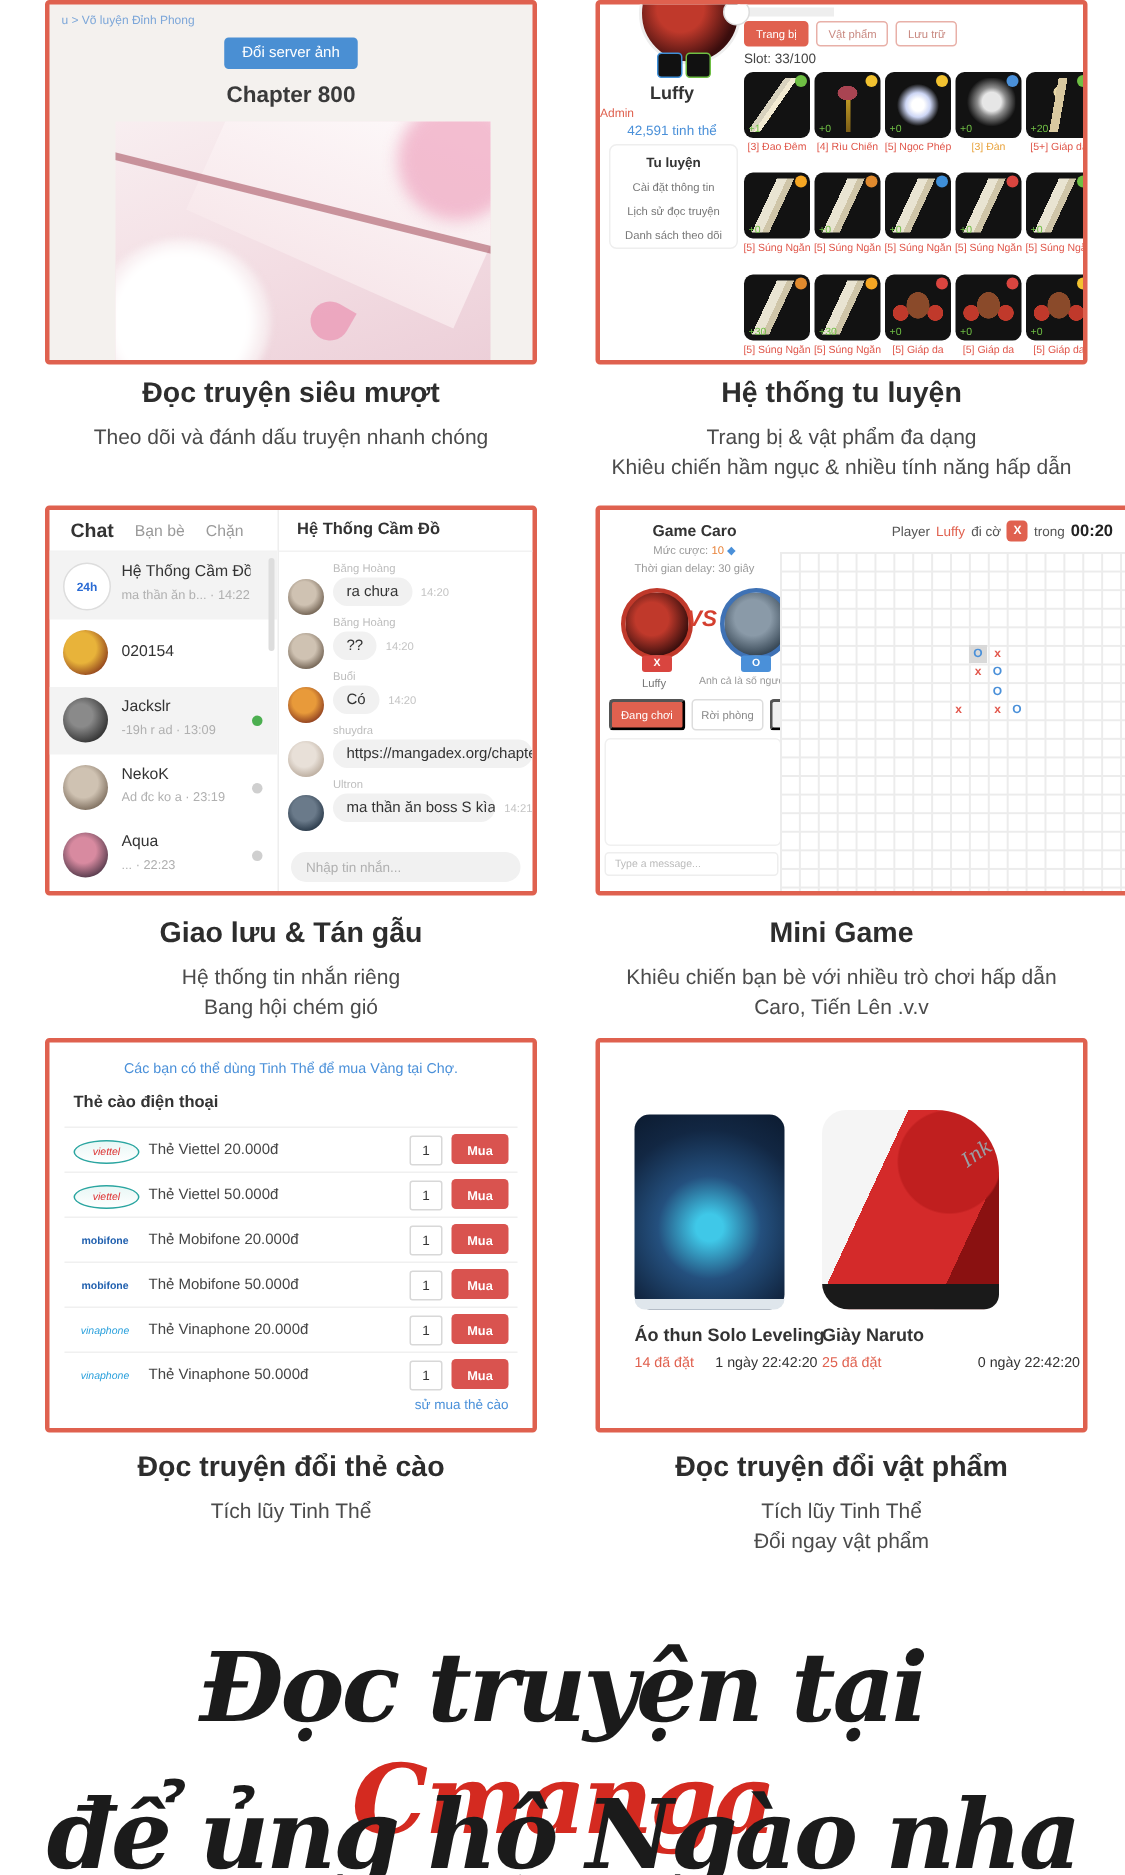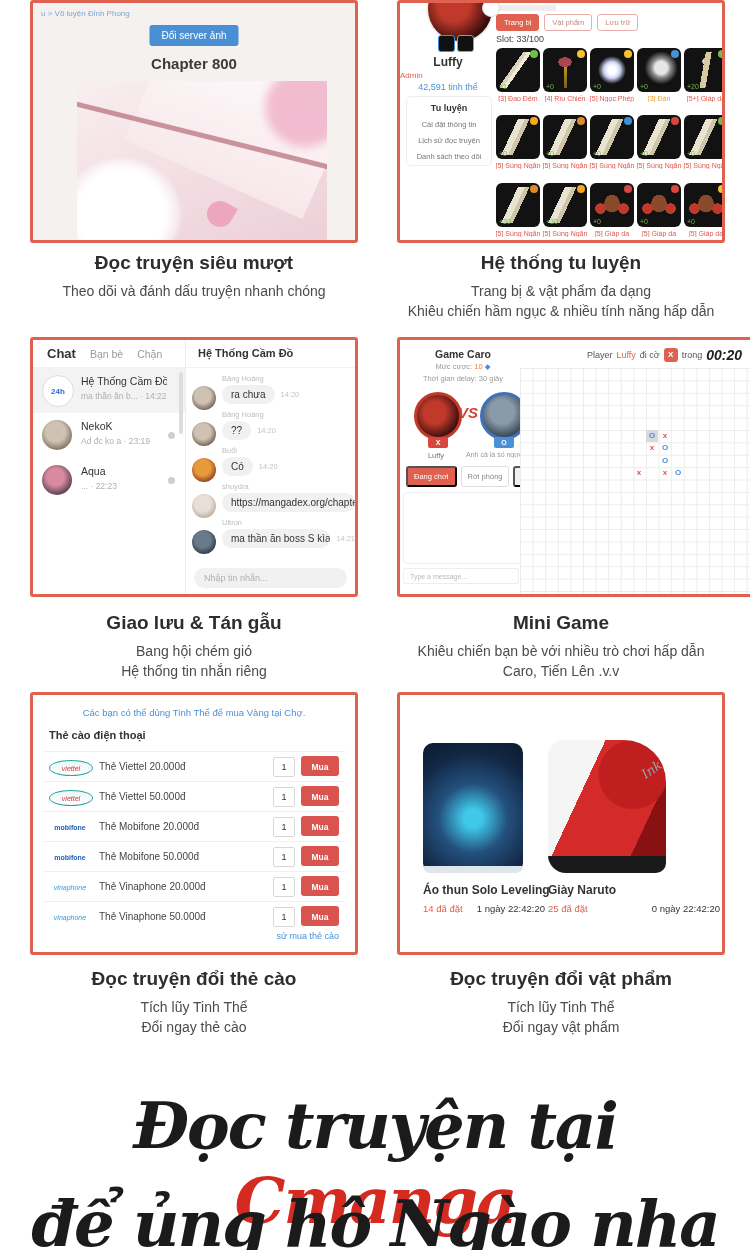--- a/index.html
+++ b/index.html
@@ -118,21 +118,21 @@
   .gbtn.primary{background:#e0614f;color:#fff;}
   .gbtn.outline{border:1px solid #ddd;color:#888;background:#fff;}
   .gbtn.disabled{background:#f0f0f0;color:#c0c0c0;overflow:hidden;max-width:26px;}
   .gchat{position:absolute;left:3px;top:152px;width:116px;height:70px;background:#fff;border:1px solid #f0f0f0;border-radius:4px;}
   .gmsg-input{position:absolute;left:3px;top:228px;width:116px;height:16px;border:1px solid #eee;border-radius:3px;
       font-size:7px;color:#bbb;line-height:16px;padding-left:6px;box-sizing:border-box;background:#fff;}
   .gstatus{position:absolute;right:8px;top:7px;font-size:9px;color:#555;display:flex;align-items:center;gap:4px;}
   .gstatus .pn{color:#e0614f;}
   .gstatus .mk{display:inline-block;width:14px;height:14px;background:#e0614f;color:#fff;border-radius:3px;
       font-size:8px;font-weight:bold;text-align:center;line-height:14px;}
-  .gstatus .tm{font-size:14px;font-weight:bold;color:#222;font-style:italic;}
+  .gstatus .tm{font-size:11px;font-weight:bold;color:#222;}
   .board{position:absolute;left:120px;top:28px;right:0;bottom:0;background:#fff;
      background-image:linear-gradient(#ececec 1px,transparent 1px),linear-gradient(90deg,#ececec 1px,transparent 1px);
      background-size:12.6px 12.4px;}
   .mark{position:absolute;width:12px;height:12px;font-size:8px;font-weight:bold;text-align:center;line-height:12px;}
   .mark[data-mark="O"]{color:#4a90d9;} .mark[data-mark="x"]{color:#e2574c;}
   .mark[data-hl="true"]{background:#d9d9d9;}
 
   
   .p-cards{left:30px;top:692px;width:328px;height:263px;}
   .cnote{position:absolute;left:0;right:0;top:12px;text-align:center;font-size:9.5px;color:#4a90d9;}
@@ -320,20 +320,30 @@
       <span class="on">Chat</span>
       <span>Bạn bè</span>
       <span>Chặn</span>
     </div>
     <div class="conv" data-hl="true">
       <span class="cav v1">24h</span>
       <span class="cname">Hệ Thống Cầm Đồ</span>
       <span class="cprev">ma thần ăn b... · 14:22</span>
     </div>
     <div class="conv">
+      <span class="cav v2"></span>
+      <span class="cname" style="top:15px">020154</span>
+    </div>
+    <div class="conv" data-hl="true">
+      <span class="cav v3"></span>
+      <span class="cname">Jackslr</span>
+      <span class="cprev">-19h r ad · 13:09</span>
+      <span class="cdot" data-status="online"></span>
+    </div>
+    <div class="conv">
       <span class="cav v4"></span>
       <span class="cname">NekoK</span>
       <span class="cprev">Ad đc ko a · 23:19</span>
       <span class="cdot" data-status="offline"></span>
     </div>
     <div class="conv">
       <span class="cav v5"></span>
       <span class="cname">Aqua</span>
       <span class="cprev">... · 22:23</span>
       <span class="cdot" data-status="offline"></span>
@@ -431,22 +441,22 @@
     <span class="mark" style="left:139px;top:74px" data-mark="O">O</span>
     <span class="mark" style="left:139px;top:87px" data-mark="O">O</span>
     <span class="mark" style="left:113px;top:99px" data-mark="x">x</span>
     <span class="mark" style="left:139px;top:99px" data-mark="x">x</span>
     <span class="mark" style="left:152px;top:99px" data-mark="O">O</span>
   </div>
 </section>
 
 <div class="caption" style="left:30px;top:612px;width:328px">
   <h3>Giao lưu &amp; Tán gẫu</h3>
+  <p>Hệ thống tin nhắn riêng</p>
   <p>Bang hội chém gió</p>
-  <p>Hệ thống tin nhắn riêng</p>
 </div>
 <div class="caption" style="left:397px;top:612px;width:328px">
   <h3>Mini Game</h3>
   <p>Khiêu chiến bạn bè với nhiều trò chơi hấp dẫn</p>
   <p>Caro, Tiến Lên .v.v</p>
 </div>
 
 <section class="panel p-cards">
   <div class="cnote">Các bạn có thể dùng Tinh Thể để mua Vàng tại Chợ.</div>
   <div class="csec">Thẻ cào điện thoại</div>
@@ -505,21 +515,20 @@
   </div>
   <div class="pmeta m2">
     <span class="ord">25 đã đặt</span>
     <span class="cd">0 ngày 22:42:20</span>
   </div>
 </section>
 
 <div class="caption" style="left:30px;top:968px;width:328px">
   <h3>Đọc truyện đổi thẻ cào</h3>
   <p>Tích lũy Tinh Thể</p>
-  <p>Đổi ngay thẻ cào</p>
 </div>
 <div class="caption" style="left:397px;top:968px;width:328px">
   <h3>Đọc truyện đổi vật phẩm</h3>
   <p>Tích lũy Tinh Thể</p>
   <p>Đổi ngay vật phẩm</p>
 </div>
 
 <div class="footer-line fl1">
   <span>Đọc truyện tại </span><span class="red">Cmanga</span>
 </div>

